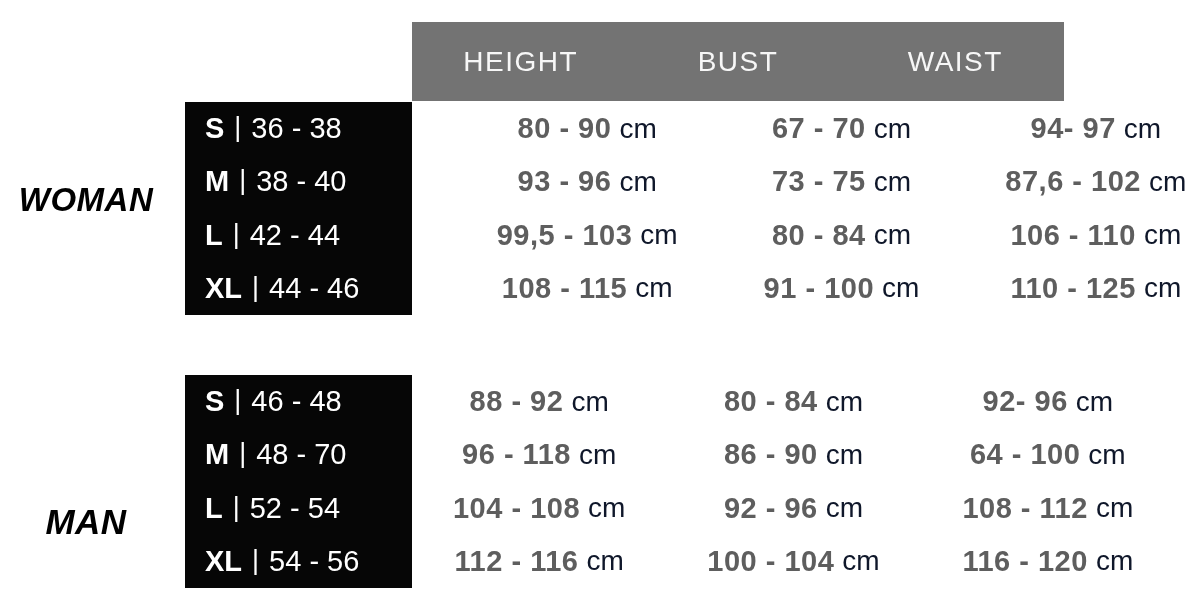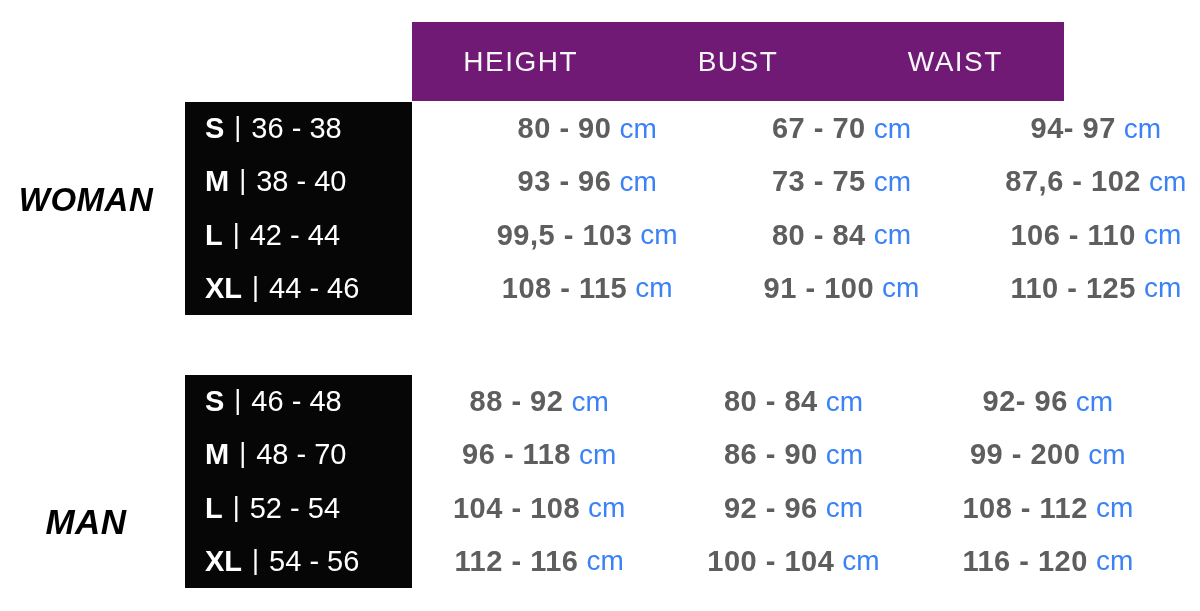--- a/index.html
+++ b/index.html
@@ -9,21 +9,21 @@
     height: 611px;
     background: #ffffff;
     font-family: "Liberation Sans", "DejaVu Sans", sans-serif;
     overflow: hidden;
   }
   
   .header-bar {
     position: absolute;
     left: 412px; top: 22px;
     width: 652px; height: 79px;
-    background: #701a75;
+    background: #737373;
     display: flex;
   }
   .hcell {
     flex: 1;
     display: flex;
     align-items: center;
     justify-content: center;
     color: #f7f7f7;
     font-size: 28px;
     font-weight: 400;
@@ -77,21 +77,21 @@
   }
   #woman-data { top: 102px; height: 213px; grid-template-rows: repeat(4, 1fr); padding-left: 48px; }
   #man-data   { top: 375px; height: 213px; grid-template-rows: repeat(4, 1fr); }
   .dcell {
     display: flex;
     align-items: center;
     justify-content: center;
     white-space: pre;
   }
   .num  { font-weight: 700; color: #5e5e5e; font-size: 29px; letter-spacing: 0.5px; }
-  .unit { font-weight: 400; color: #3b82f6; font-size: 28px; margin-left: 8px; }
+  .unit { font-weight: 400; color: #0f172a; font-size: 28px; margin-left: 8px; }
 </style>
 </head>
 <body>
 
 <div class="stage">
 
   <div class="header-bar">
     <div class="hcell">HEIGHT</div>
     <div class="hcell">BUST</div>
     <div class="hcell">WAIST</div>
@@ -164,21 +164,21 @@
     </div>
   </div>
 
   <div class="data-grid" id="man-data">
     <div class="dcell"><span class="num">88 - 92</span><span class="unit">cm</span></div>
     <div class="dcell"><span class="num">80 - 84</span><span class="unit">cm</span></div>
     <div class="dcell"><span class="num">92- 96</span><span class="unit">cm</span></div>
 
     <div class="dcell"><span class="num">96 - 118</span><span class="unit">cm</span></div>
     <div class="dcell"><span class="num">86 - 90</span><span class="unit">cm</span></div>
-    <div class="dcell"><span class="num">99 - 200</span><span class="unit">cm</span></div>
+    <div class="dcell"><span class="num">64 - 100</span><span class="unit">cm</span></div>
 
     <div class="dcell"><span class="num">104 - 108</span><span class="unit">cm</span></div>
     <div class="dcell"><span class="num">92 - 96</span><span class="unit">cm</span></div>
     <div class="dcell"><span class="num">108 - 112</span><span class="unit">cm</span></div>
 
     <div class="dcell"><span class="num">112 - 116</span><span class="unit">cm</span></div>
     <div class="dcell"><span class="num">100 - 104</span><span class="unit">cm</span></div>
     <div class="dcell"><span class="num">116 - 120</span><span class="unit">cm</span></div>
   </div>
 

